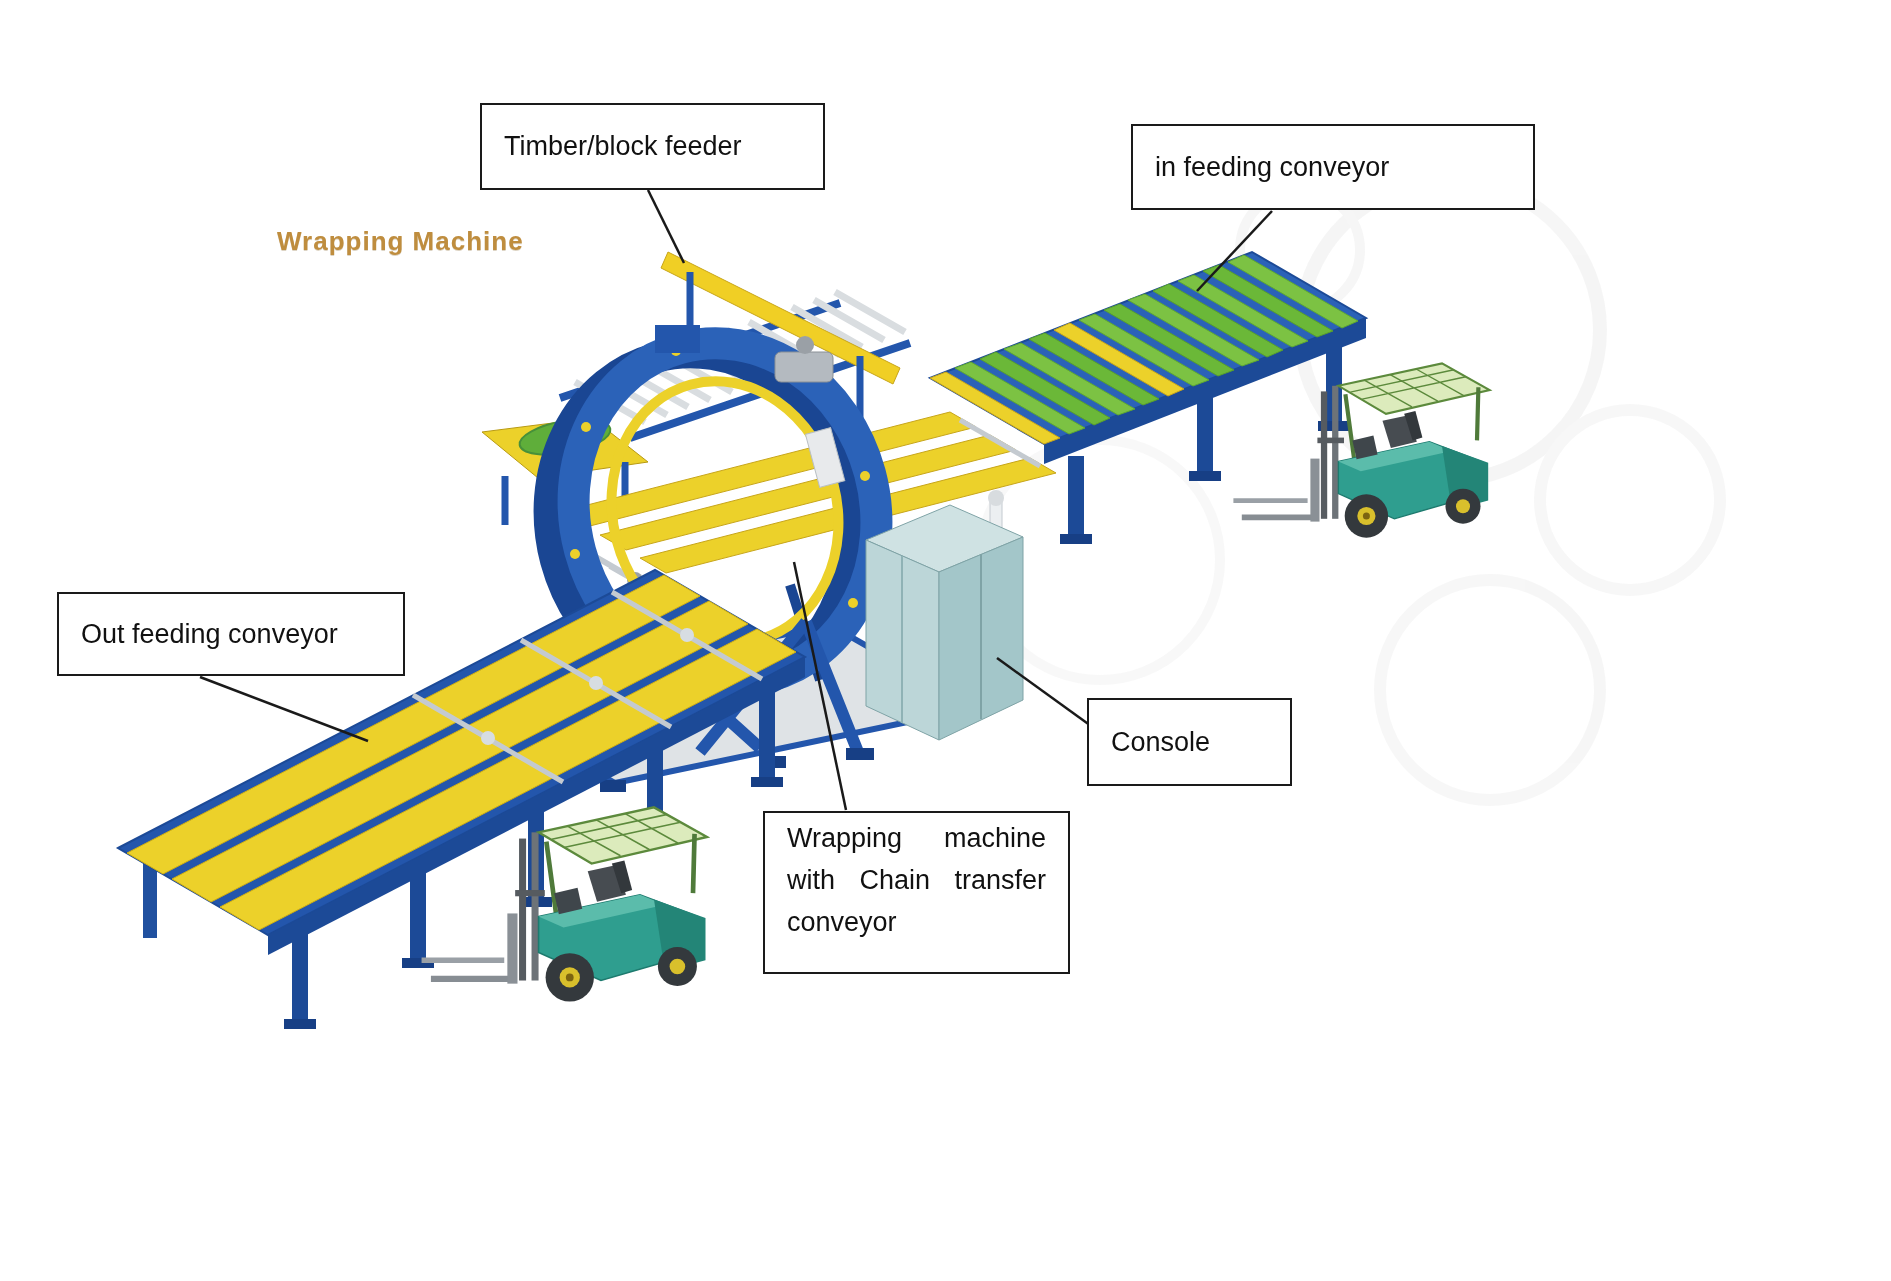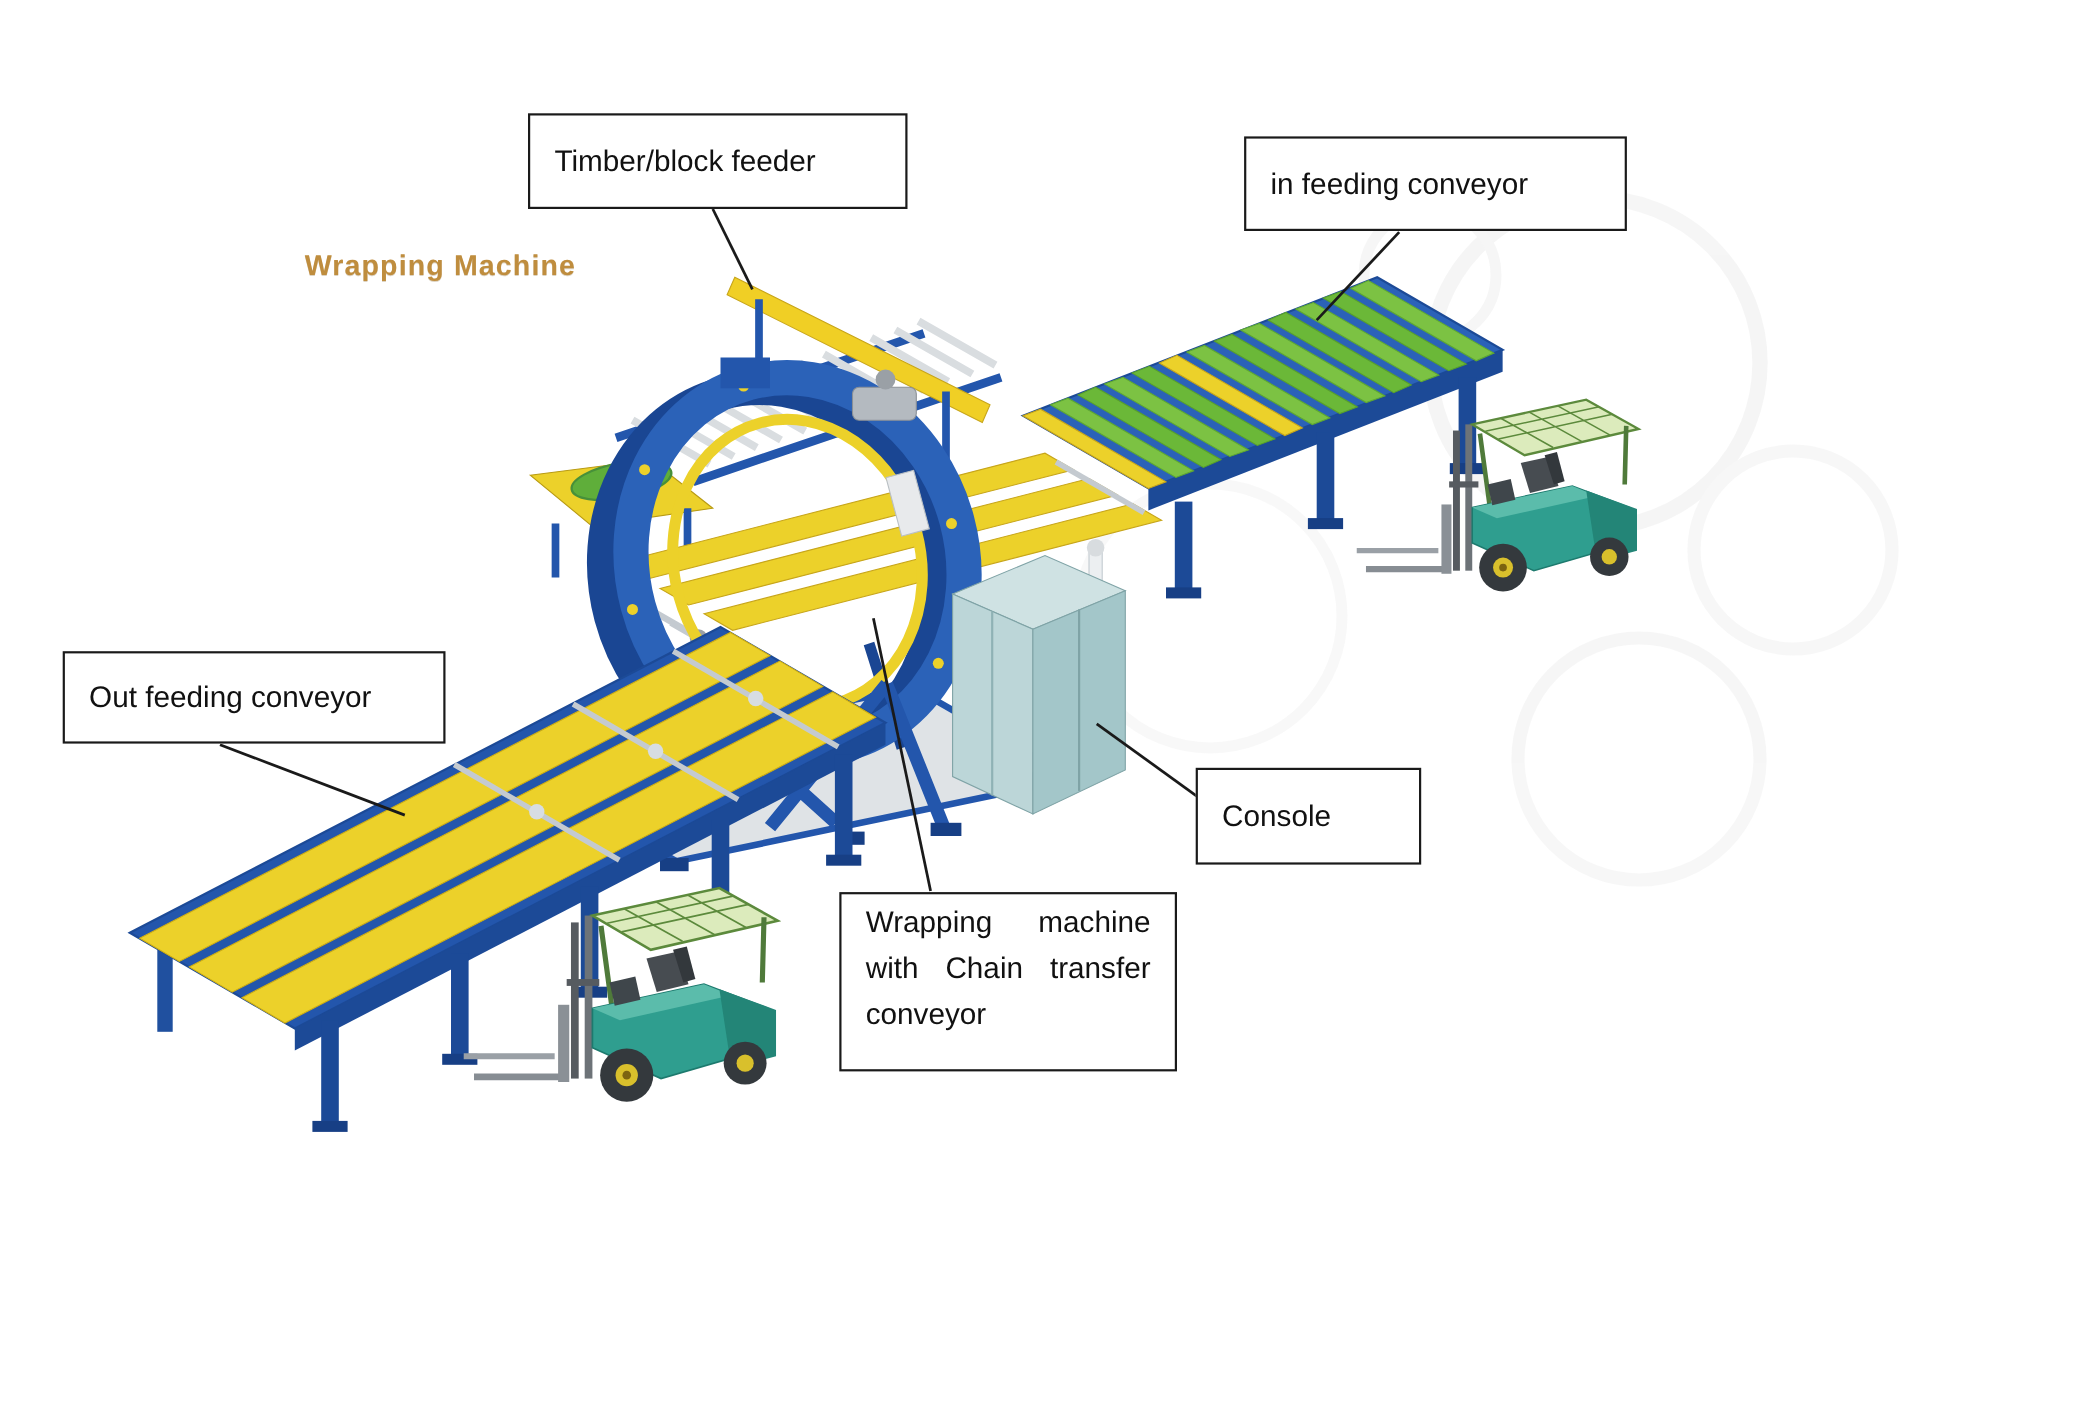--- a/index.html
+++ b/index.html
@@ -49,21 +49,21 @@
     color:#111;
     padding:0 22px;
   }
   .label-box.multiline{
     display:block;
     padding:4px 22px;
     line-height:42px;
     text-align:justify;
   }
   #label-timber{left:480px;top:103px;width:345px;height:87px;}
-  #label-infeed{left:1131px;top:124px;width:348px;height:86px;}
+  #label-infeed{left:1131px;top:124px;width:404px;height:86px;}
   #label-outfeed{left:57px;top:592px;width:348px;height:84px;}
   #label-console{left:1087px;top:698px;width:205px;height:88px;}
   #label-wrapping{left:763px;top:811px;width:307px;height:163px;}
 </style>
 </head>
 <body>
 
 <div class="canvas">
 
   <svg class="scene" viewBox="0 0 1891 1281">

